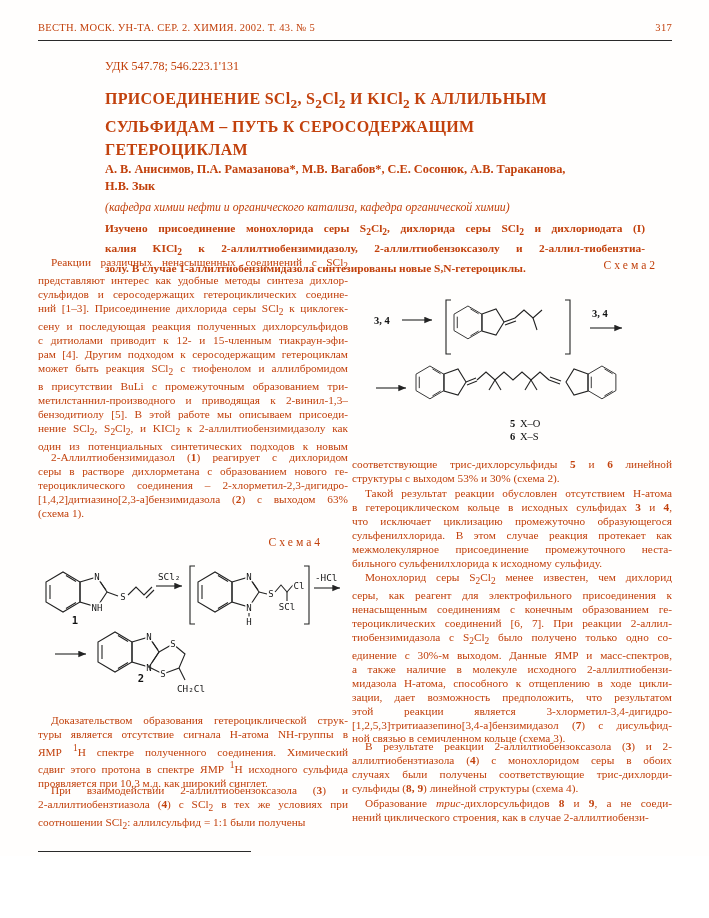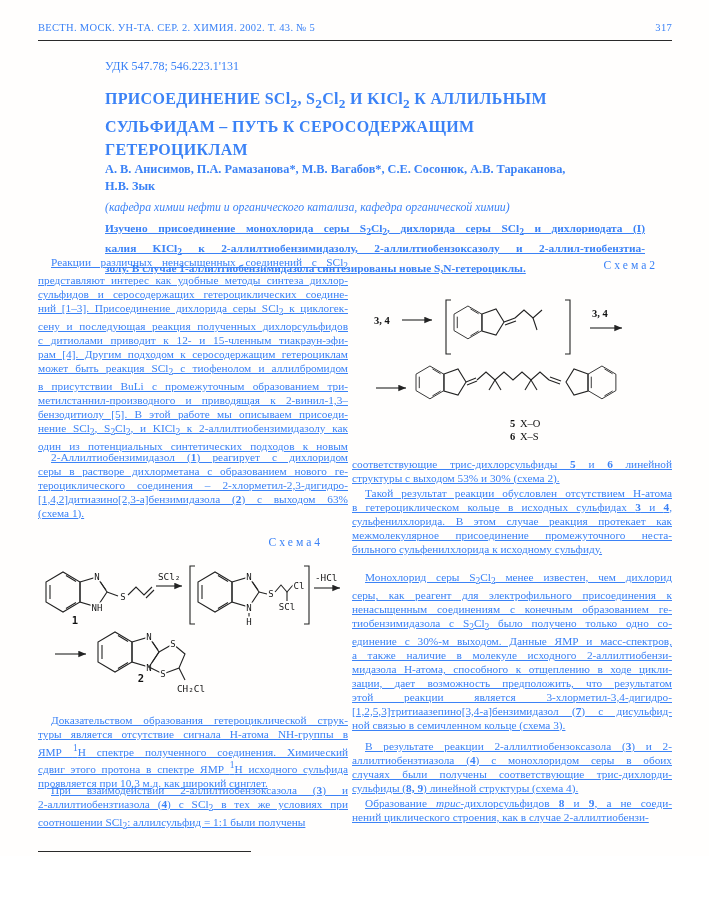--- a/index.html
+++ b/index.html
@@ -1,36 +1,36 @@
 <!DOCTYPE html>
 <html><head>
 <meta charset="utf-8">
 <style>
   html,body { margin:0; padding:0; background:#ffffff; }
   .page {
     position:relative; width:709px; height:856px; background:#fffefd;
-    font-family:"Liberation Serif", serif; color:#3b82f6; overflow:hidden;
+    font-family:"Liberation Serif", serif; color:#c2410c; overflow:hidden;
   }
   .header {
     position:absolute; left:38px; top:22px; width:634px;
     display:flex; justify-content:space-between;
     font-size:10.5px; letter-spacing:0.3px;
     padding-bottom:7px; border-bottom:1px solid #2a2a2a;
   }
   .udc { position:absolute; left:105px; top:59px; font-size:12px; }
   .title { position:absolute; left:105px; top:87px; width:545px;
            font-size:16px; font-weight:bold; line-height:23px; letter-spacing:0.3px; }
   .authors { position:absolute; left:105px; top:161px; width:560px;
              font-size:12.3px; font-weight:bold; line-height:17px; }
   .affiliation { position:absolute; left:105px; top:200px; width:560px;
                  font-size:11.8px; font-style:italic; }
   .abstract { position:absolute; left:105px; top:221px; width:540px;
               font-size:11.4px; font-weight:bold; line-height:15.8px; }
   .para { position:absolute; font-size:11.3px; line-height:13.9px; }
-  .justify .tl { text-align:justify; text-align-last:justify;text-decoration:underline; }
+  .justify .tl { text-align:justify; text-align-last:justify; }
   .justify .tl-last { text-align-last:left; }
   .indent .tl:first-child { text-indent:13px; }
   .scheme-label { position:absolute; font-size:11.6px; text-align:right; }
   .scheme-svg { position:absolute; }
   .footnote-rule { position:absolute; left:38px; top:851px; width:213px;
                    border-top:1px solid #2a2a2a; height:0; }
   .footnote { position:absolute; left:38px; top:858px; width:312px; font-size:10.8px; }
   svg .bond { fill:none; stroke:#232323; stroke-width:1.1; }
   svg .atom { font-family:"DejaVu Sans Mono", monospace; font-size:9px; fill:#161616;
               text-anchor:middle; paint-order:stroke; stroke:#fffefd; stroke-width:3px; }
@@ -244,29 +244,31 @@
   </svg>
 
   <div class="para justify" style="left:352px; top:458px; width:320px;">
       <div class="tl">соответствующие трис-дихлорсульфиды <b>5</b> и <b>6</b> линейной</div>
       <div class="tl tl-last">структуры с выходом 53% и 30% (схема 2).</div>
     </div>
 
   <div class="para justify indent" style="left:352px; top:487px; width:320px;">
       <div class="tl">Такой результат реакции обусловлен отсутствием Н-атома</div>
       <div class="tl">в гетероциклическом кольце в исходных сульфидах <b>3</b> и <b>4</b>,</div>
+      <div class="tl">что исключает циклизацию промежуточно образующегося</div>
       <div class="tl">сульфенилхлорида. В этом случае реакция протекает как</div>
       <div class="tl">межмолекулярное присоединение промежуточного неста-</div>
       <div class="tl tl-last">бильного сульфенилхлорида к исходному сульфиду.</div>
     </div>
 
   <div class="para justify indent" style="left:352px; top:571px; width:320px;">
       <div class="tl">Монохлорид серы S<sub>2</sub>Cl<sub>2</sub> менее известен, чем дихлорид</div>
       <div class="tl">серы, как реагент для электрофильного присоединения к</div>
       <div class="tl">ненасыщенным соединениям с конечным образованием ге-</div>
+      <div class="tl">тероциклических соединений [6, 7]. При реакции 2-аллил-</div>
       <div class="tl">тиобензимидазола с S<sub>2</sub>Cl<sub>2</sub> было получено только одно со-</div>
       <div class="tl">единение с 30%-м выходом. Данные ЯМР и масс-спектров,</div>
       <div class="tl">а также наличие в молекуле исходного 2-аллилтиобензи-</div>
       <div class="tl">мидазола Н-атома, способного к отщеплению в ходе цикли-</div>
       <div class="tl">зации, дает возможность предположить, что результатом</div>
       <div class="tl">этой реакции является 3-хлорметил-3,4-дигидро-</div>
       <div class="tl">[1,2,5,3]тритиаазепино[3,4-а]бензимидазол (<b>7</b>) с дисульфид-</div>
       <div class="tl tl-last">ной связью в семичленном кольце (схема 3).</div>
     </div>
 

